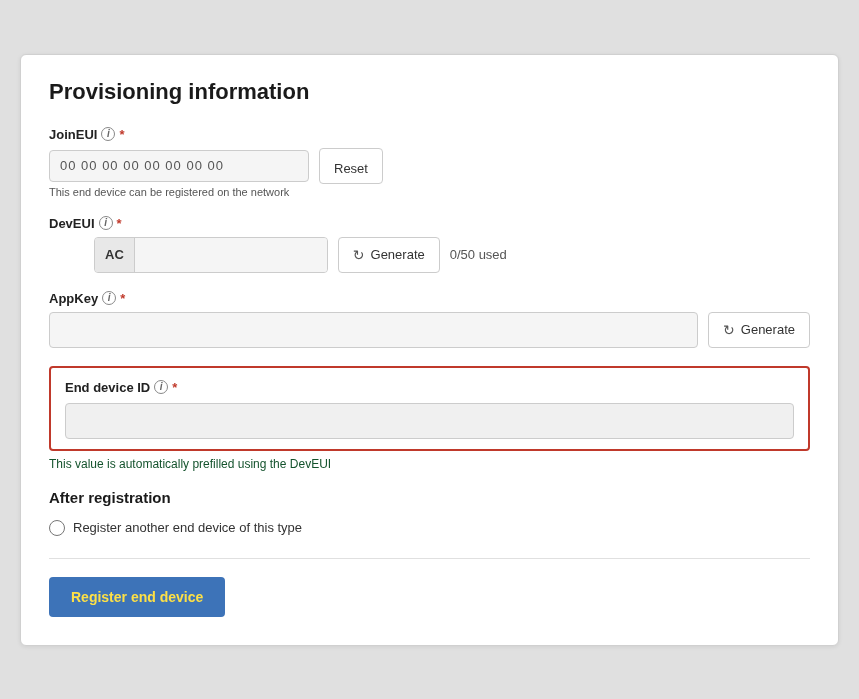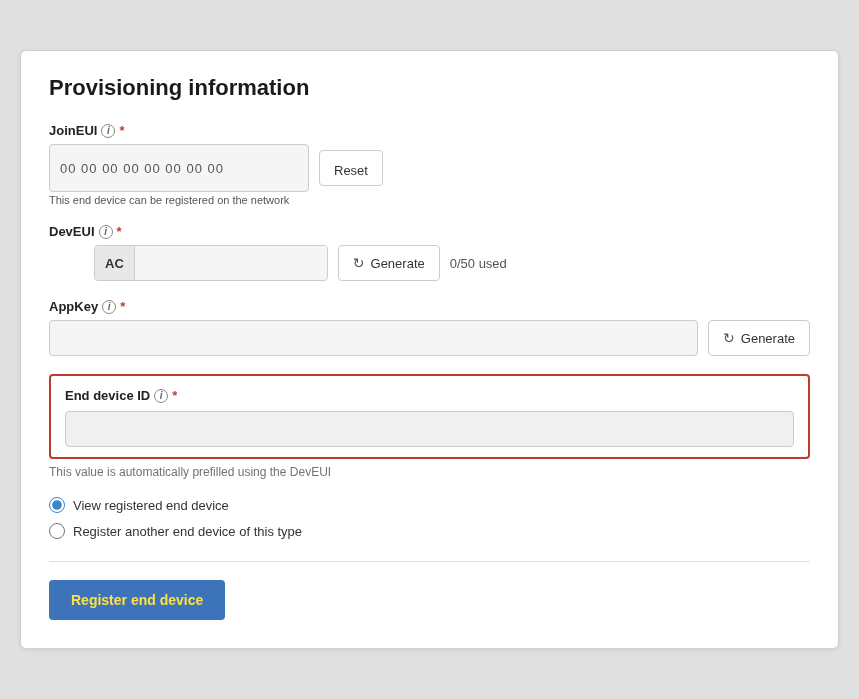--- a/index.html
+++ b/index.html
@@ -79,21 +79,21 @@
       display: flex;
       align-items: center;
       border: 1px solid #ccc;
       border-radius: 4px;
       padding: 6px 10px;
       background: #f5f5f5;
       font-size: 13px;
       color: #555;
       letter-spacing: 1px;
       min-width: 260px;
-      height: 48px;
+      height: 32px;
     }
 
     .btn-reset {
       border: 1px solid #ccc;
       background: #fff;
       border-radius: 4px;
       padding: 12px 14px;
       font-size: 13px;
       cursor: pointer;
       color: #333;
@@ -213,21 +213,21 @@
       background: #f0f0f0;
       height: 36px;
       padding: 0 10px;
       font-size: 13px;
       color: #888;
       outline: none;
     }
 
     .auto-fill-hint {
       font-size: 12px;
-      color: #737373;
+      color: #14532d;
       margin-top: 5px;
       margin-bottom: 18px;
     }
 
     .after-registration-title {
       font-size: 15px;
       font-weight: 700;
       color: #1a1a1a;
       margin-bottom: 14px;
     }
@@ -334,26 +334,23 @@
     <div class="end-device-id-label">
       <span>End device ID</span>
       <span class="help-icon">i</span>
       <span class="required-star">*</span>
     </div>
     <input class="end-device-id-input" type="text" value="" style="">
   </div>
   <div class="auto-fill-hint">This value is automatically prefilled using the DevEUI</div>
 
   
+  <div class="after-registration-title">After registration</div>
 
   <div class="radio-group">
-    <label class="radio-label">
-      <input type="radio" name="after_reg" checked="" style="">
-      <span>View registered end device</span>
-    </label>
     <label class="radio-label">
       <input type="radio" name="after_reg" style="">
       <span>Register another end device of this type</span>
     </label>
   </div>
 
   <hr class="divider">
 
   <button class="btn-register">Register end device</button>
 

